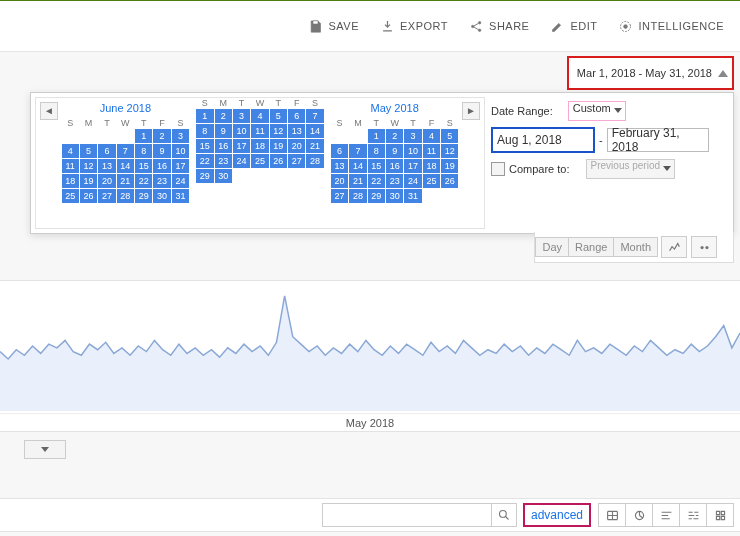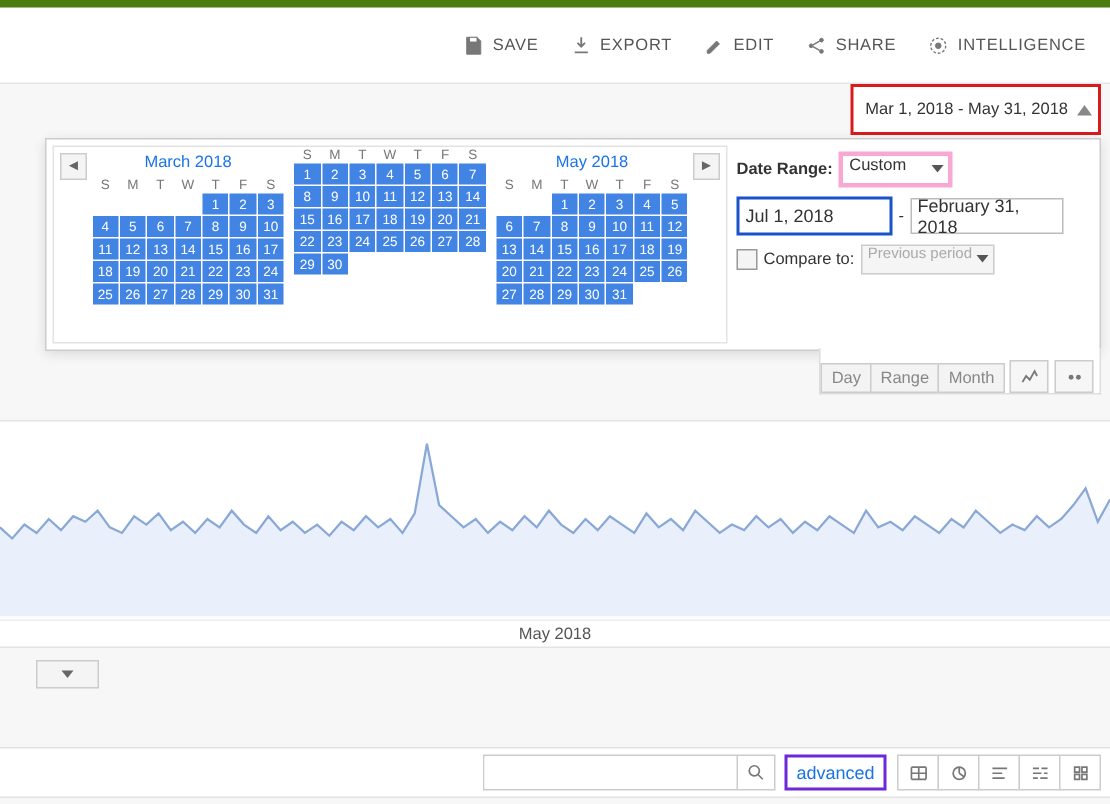--- a/index.html
+++ b/index.html
@@ -1,19 +1,19 @@
 <!DOCTYPE html>
 <html><head>
 <meta charset="utf-8">
 <style>
 html,body{margin:0;padding:0;font-family:Arial,Helvetica,sans-serif;font-size:11px;color:#333;background:#fff}
 #stage{position:relative;width:740px;height:536px;background:#f7f7f7;overflow:hidden}
 
 
-.toolbar{position:absolute;top:0;left:0;right:0;height:50px;background:#fff;border-top:5px solid #4d7c0f;border-bottom:1px solid #e5e5e5}
+.toolbar{position:absolute;top:0;left:0;right:0;height:50px;background:#fff;border-top:1px solid #4d7c0f;border-bottom:1px solid #e5e5e5}
 .tool-group{position:absolute;right:6px;top:0;height:50px;display:flex;align-items:center}
 .tool-btn{display:flex;align-items:center;padding:0 10px;height:50px;color:#555;font-size:11px;letter-spacing:.5px;cursor:pointer}
 .tool-btn .ico{width:16px;height:16px;display:flex;align-items:center;justify-content:center;margin-right:5px;color:#777}
 .tool-btn svg{width:15px;height:15px;fill:#777;stroke:#777}
 
 
 .date-range-bar{position:absolute;top:56px;right:6px;height:30px;display:flex;align-items:center;border:2px solid #d81c1c;padding:0 4px 0 8px;background:#fff}
 .date-range-bar .txt{font-size:11px;color:#333}
 .date-range-bar .arrow{margin-left:6px;border-left:5px solid transparent;border-right:5px solid transparent;border-bottom:7px solid #888}
 
@@ -29,50 +29,50 @@
 .dow{display:flex}
 .dow span{flex:1;text-align:center;font-size:9px;color:#777}
 .weeks{display:flex;flex-direction:column}
 .wk{display:flex}
 .cell{flex:1;margin:.5px;height:14px;line-height:14px;text-align:center;font-size:9px}
 .cell.fill{background:#4184e4;color:#fff;cursor:pointer}
 .cell.empty{background:transparent}
 
 .picker-right{position:absolute;left:460px;right:6px;top:8px;bottom:6px}
 .form-row{display:flex;align-items:center;margin-bottom:6px;font-size:11px;color:#333}
-.form-row label{font-weight:bold;margin-right:4px}
-.select{border:3px solid #f9a8d4;background:#fff;height:18px;font-size:11px;padding:0 28px 0 4px;position:relative;cursor:pointer}
+.form-row label{font-weight:normal;margin-right:15px}
+.select{border:1px solid #f9a8d4;background:#fff;height:18px;font-size:11px;padding:0 14px 0 4px;position:relative;cursor:pointer}
 .sel-arrow{position:absolute;right:3px;top:6px;border-left:4px solid transparent;border-right:4px solid transparent;border-top:5px solid #555}
 .date-input{height:22px;width:92px;border:1px solid #bbb;padding:0 4px;font-size:12px;display:flex;align-items:center;background:#fff}
 .date-input.start{border:2px solid #1a52c9}
 .dash{margin:0 4px}
 .chk{width:12px;height:12px;border:1px solid #999;background:#f4f4f4;margin-right:4px}
-.compare-sel{border:1px solid #ccc;background:#f5f5f5;color:#aaa;height:18px;font-size:10px;padding:0 14px 0 4px;position:relative;margin-left:4px}
+.compare-sel{border:1px solid #ccc;background:#f5f5f5;color:#aaa;height:18px;font-size:10px;padding:0 14px 0 4px;position:relative;margin-left:16px}
 .btn-apply{border:1px solid #bbb;background:linear-gradient(#fafafa,#eaeaea);padding:4px 10px;color:#888;cursor:pointer;font-size:12px;margin-right:10px}
 .btn-cancel{color:#555;cursor:pointer;font-size:12px}
 
 
-.gran-strip{position:absolute;top:232px;right:6px;height:30px;display:flex;align-items:flex-end;border:1px solid #ddd;border-top:none;background:#fff;padding-right:4px}
+.gran-strip{position:absolute;top:232px;right:6px;height:30px;display:flex;align-items:center;border:1px solid #ddd;border-top:none;background:#fff;padding-right:16px}
 .seg{border:1px solid #ccc;padding:3px 6px;font-size:11px;color:#888;background:#f3f3f3;margin-right:-1px;cursor:pointer}
 .icon-box{width:24px;height:20px;border:1px solid #ccc;margin-left:4px;display:flex;align-items:center;justify-content:center;background:#f6f6f6;cursor:pointer}
 
 
 .chart{position:absolute;top:280px;left:0;right:0;height:150px;background:#fff;border-top:1px solid #e3e3e3;border-bottom:1px solid #e3e3e3}
 .chart svg{width:100%;height:130px}
 .chart-label{position:absolute;bottom:2px;left:0;right:0;text-align:center;font-size:11px;color:#555;border-top:1px solid #eee;padding-top:3px}
 
 .plot-controls{position:absolute;top:440px;left:24px;width:40px;height:17px;border:1px solid #ccc;background:#f4f4f4;display:flex;align-items:center;justify-content:center;cursor:pointer}
 .plot-controls .tri{border-left:4px solid transparent;border-right:4px solid transparent;border-top:5px solid #666}
 
 
 .bottom-row{position:absolute;top:498px;left:0;right:0;height:32px;background:#fff;border-top:1px solid #e3e3e3;border-bottom:1px solid #e3e3e3;display:flex;align-items:center;justify-content:flex-end;padding-right:6px}
 .search-wrap{display:flex;align-items:center;border:1px solid #ccc;height:22px;margin-right:6px}
 .search-wrap input{border:none;outline:none;height:20px;width:160px;font-size:11px;padding:0 4px}
 .search-btn{width:24px;height:22px;border-left:1px solid #ccc;display:flex;align-items:center;justify-content:center;cursor:pointer}
-.adv-box{border:2px solid #6d28d9;padding:3px 6px;margin-right:8px}
+.adv-box{border:2px solid #be185d;padding:3px 6px;margin-right:8px}
 .adv-box a{color:#1a73e8;font-size:12px;cursor:pointer}
 .view-icons{display:flex}
 .view-icons .vb{width:26px;height:22px;border:1px solid #ccc;margin-left:-1px;display:flex;align-items:center;justify-content:center;background:#fff;cursor:pointer}
 .view-icons .vb svg{width:13px;height:13px;fill:none;stroke:#777;stroke-width:1.4}
 </style>
 </head>
 <body>
 <div id="stage">
 
 <div class="toolbar">
@@ -90,35 +90,35 @@
       <span class="ico">
             <svg viewBox="0 0 24 24">
               <path d="M12 3v10M8 9l4 4 4-4M5 19h14" fill="none" stroke="#777" stroke-width="2"></path>
             </svg>
           </span>
       <span>EXPORT</span>
     </div>
     <div class="tool-btn">
       <span class="ico">
             <svg viewBox="0 0 24 24">
-              <path d="M4 17l10-10 3 3-10 10H4z" fill="#777"></path>
-            </svg>
-          </span>
-      <span>EDIT</span>
-    </div>
-    <div class="tool-btn">
-      <span class="ico">
-            <svg viewBox="0 0 24 24">
               <circle cx="6" cy="12" r="2" fill="#777"></circle>
               <circle cx="17" cy="6" r="2" fill="#777"></circle>
               <circle cx="17" cy="18" r="2" fill="#777"></circle>
               <path d="M8 11l7-4M8 13l7 4" stroke="#777" stroke-width="1.5"></path>
             </svg>
           </span>
       <span>SHARE</span>
+    </div>
+    <div class="tool-btn">
+      <span class="ico">
+            <svg viewBox="0 0 24 24">
+              <path d="M4 17l10-10 3 3-10 10H4z" fill="#777"></path>
+            </svg>
+          </span>
+      <span>EDIT</span>
     </div>
     <div class="tool-btn">
       <span class="ico">
             <svg viewBox="0 0 24 24">
               <circle cx="12" cy="12" r="8" fill="none" stroke="#777" stroke-width="1.5" stroke-dasharray="3 2"></circle>
               <circle cx="12" cy="12" r="3" fill="#777"></circle>
             </svg>
           </span>
       <span>INTELLIGENCE</span>
     </div>
@@ -129,21 +129,21 @@
   <span class="txt">Mar 1, 2018 - May 31, 2018</span>
   <span class="arrow"></span>
 </div>
 
 <div class="picker">
   <div class="picker-left">
     <div class="nav-arrow nav-left">◄</div>
     <div class="nav-arrow nav-right">►</div>
     <div class="months" id="months-host">
           <div class="month">
-            <div class="month-title">March 2018</div>
+            <div class="month-title">June 2018</div>
             <div class="dow">
               <span>S</span>
               <span>M</span>
               <span>T</span>
               <span>W</span>
               <span>T</span>
               <span>F</span>
               <span>S</span>
             </div>
             <div class="weeks">
@@ -316,21 +316,21 @@
   <div class="picker-right">
     <div class="form-row">
       <label>Date Range:</label>
       <div class="select">
         <span>Custom</span>
         <span class="sel-arrow"></span>
       </div>
     </div>
     <div class="form-row">
       <div class="date-input start">
-            <span>Jul 1, 2018</span>
+            <span>Aug 1, 2018</span>
           </div>
       <span class="dash">-</span>
       <div class="date-input">
             <span>February 31, 2018</span>
           </div>
     </div>
     <div class="form-row">
       <div class="chk"></div>
       <span>Compare to:</span>
       <div class="compare-sel">

